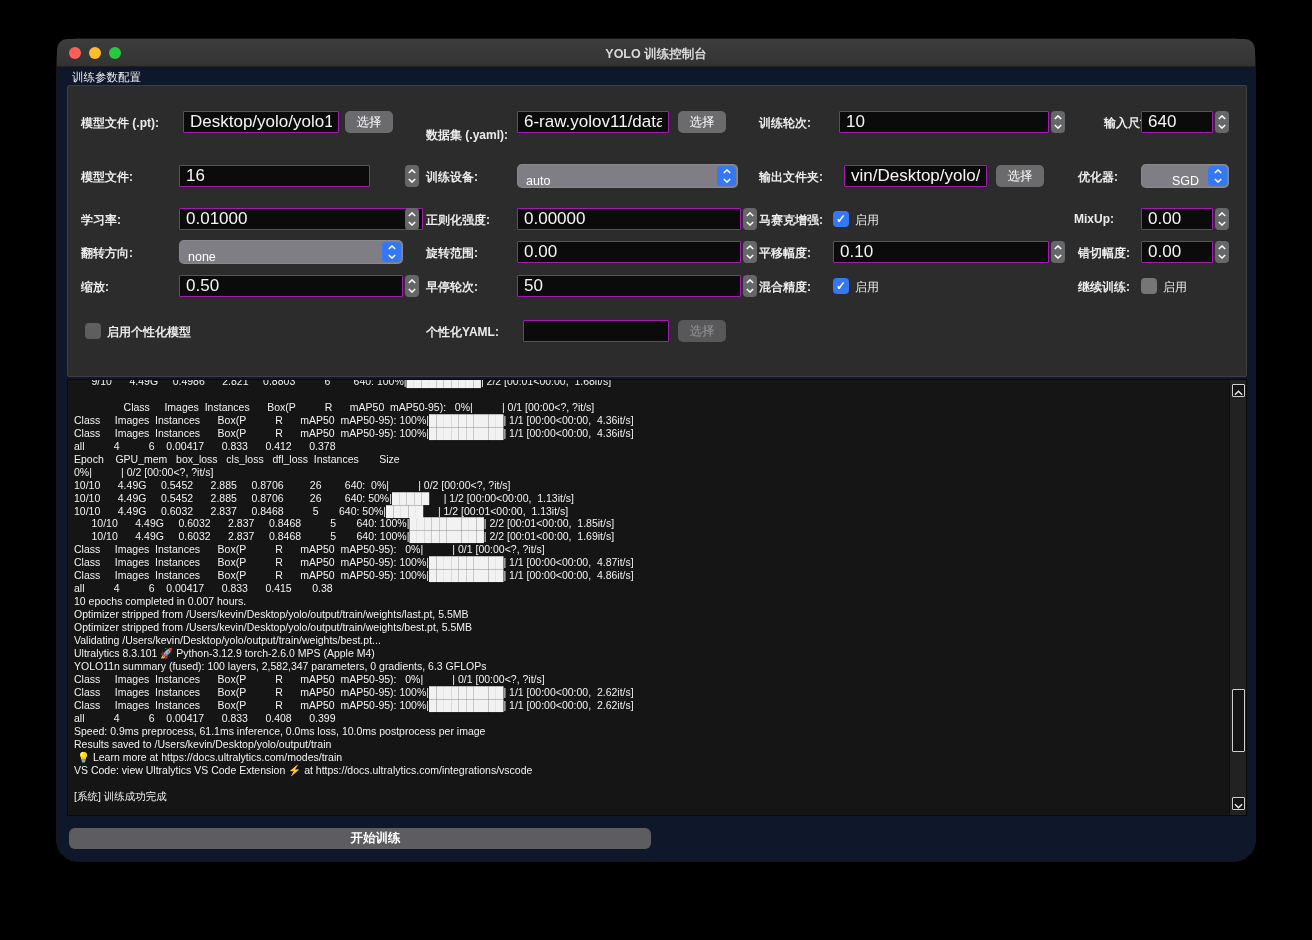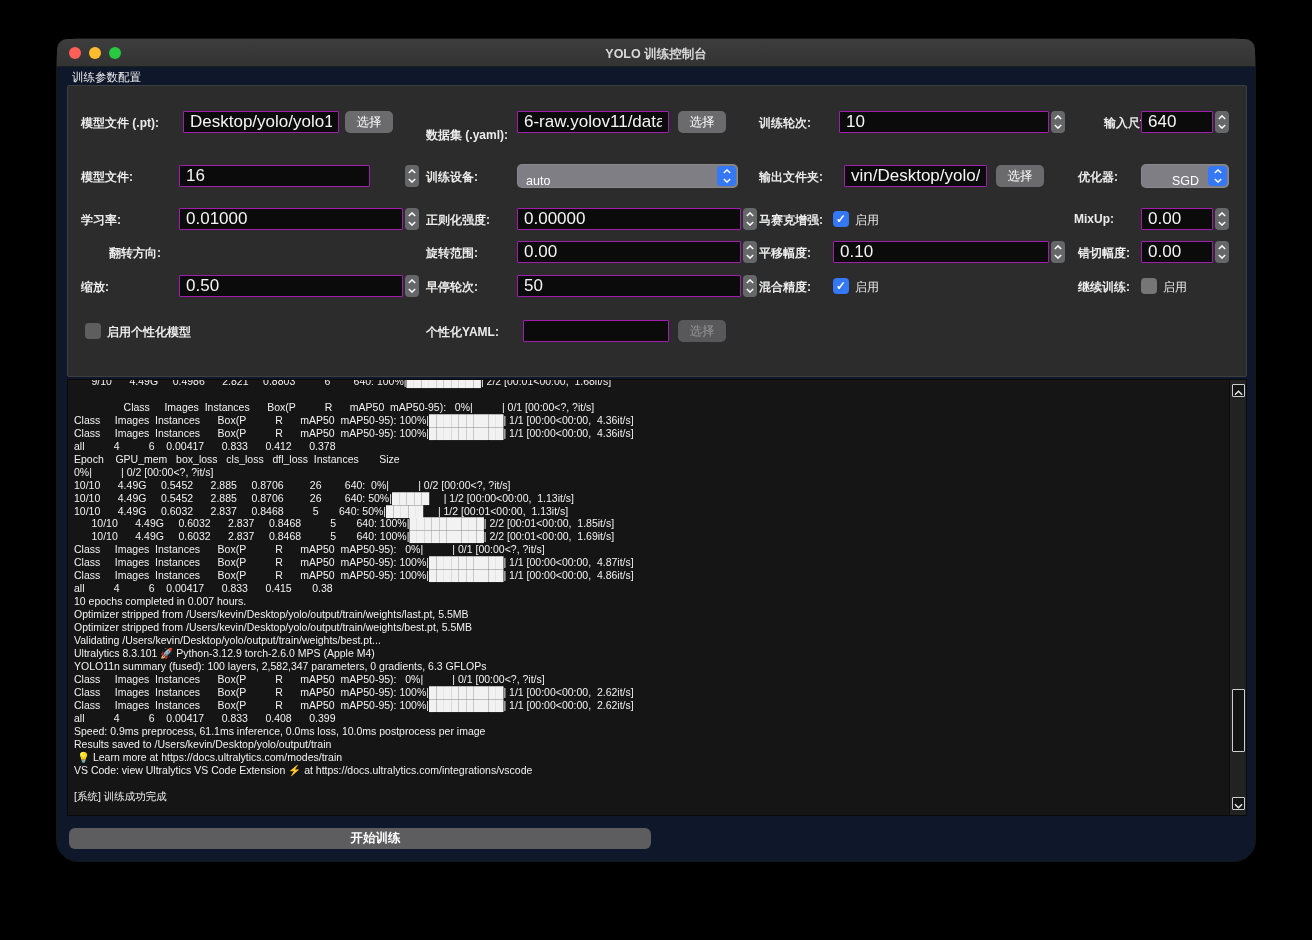--- a/index.html
+++ b/index.html
@@ -137,21 +137,21 @@
         <svg width="8" height="5" viewBox="0 0 10 6">
             <path d="M1 5 L5 1 L9 5" stroke="#fff" stroke-width="1.8" fill="none"></path>
           </svg>
         <svg width="8" height="5" viewBox="0 0 10 6">
             <path d="M1 1 L5 5 L9 1" stroke="#fff" stroke-width="1.8" fill="none"></path>
           </svg>
       </span>
     </div>
 
     <div class="lbl" style="left:24px;top:173px;">学习率:</div>
-    <input class="entry" style="left: 122px; top: 169px; width: 224px;" readonly="" value="0.01000">
+    <input class="entry" style="left: 122px; top: 169px; width: 244px;" readonly="" value="0.01000">
     <div class="stepper" style="left:348px;top:169px;">
       <span>
           <svg width="8" height="5" viewBox="0 0 10 6">
             <path d="M1 5 L5 1 L9 5" stroke="#fff" stroke-width="1.8" fill="none"></path>
           </svg>
         </span>
       <span>
           <svg width="8" height="5" viewBox="0 0 10 6">
             <path d="M1 1 L5 5 L9 1" stroke="#fff" stroke-width="1.8" fill="none"></path>
           </svg>
@@ -187,21 +187,32 @@
             <path d="M1 5 L5 1 L9 5" stroke="#fff" stroke-width="1.8" fill="none"></path>
           </svg>
         </span>
       <span>
           <svg width="8" height="5" viewBox="0 0 10 6">
             <path d="M1 1 L5 5 L9 1" stroke="#fff" stroke-width="1.8" fill="none"></path>
           </svg>
         </span>
     </div>
 
-    <div class="lbl" style="left:24px;top:206px;margin-left:28px;">翻转方向:</div>
+    <div class="lbl" style="left:24px;top:206px;">翻转方向:</div>
+    <div class="combo" style="left:122px;top:201px;width:224px;">
+      <span>none</span>
+      <span class="combo-cap">
+        <svg width="8" height="5" viewBox="0 0 10 6">
+            <path d="M1 5 L5 1 L9 5" stroke="#fff" stroke-width="1.8" fill="none"></path>
+          </svg>
+        <svg width="8" height="5" viewBox="0 0 10 6">
+            <path d="M1 1 L5 5 L9 1" stroke="#fff" stroke-width="1.8" fill="none"></path>
+          </svg>
+      </span>
+    </div>
 
     <div class="lbl" style="left:369px;top:206px;">旋转范围:</div>
     <input class="entry" style="left: 460px; top: 202px; width: 224px;" readonly="" value="0.00">
     <div class="stepper" style="left:686px;top:202px;">
       <span>
           <svg width="8" height="5" viewBox="0 0 10 6">
             <path d="M1 5 L5 1 L9 5" stroke="#fff" stroke-width="1.8" fill="none"></path>
           </svg>
         </span>
       <span>

